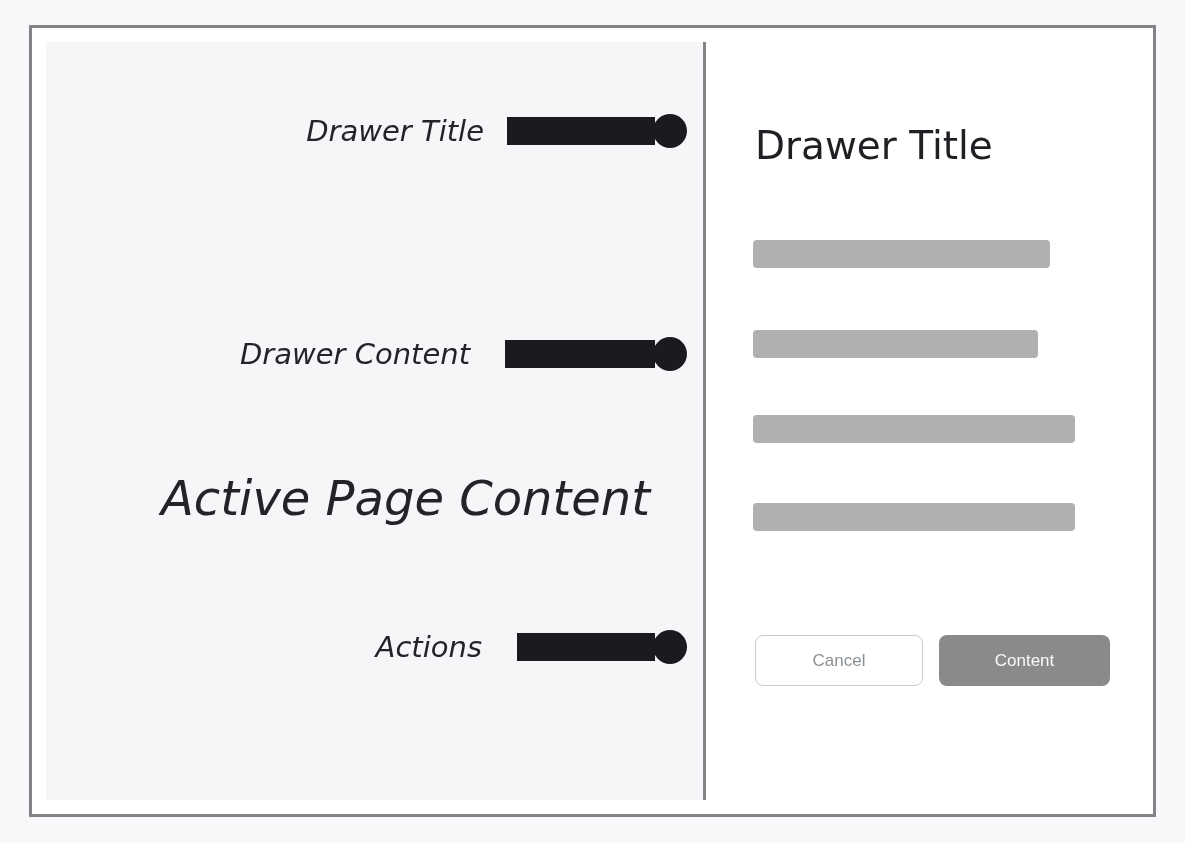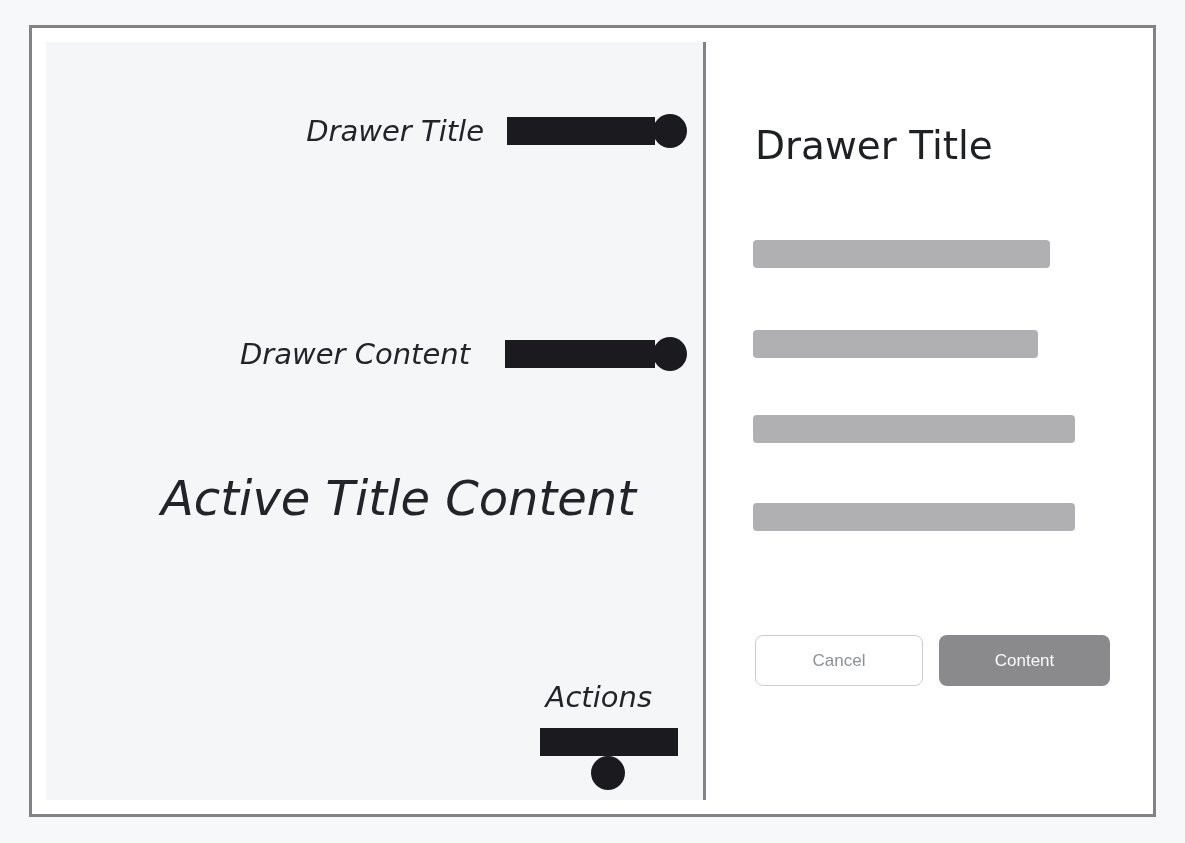--- a/index.html
+++ b/index.html
@@ -35,21 +35,21 @@
 
   .callout {
     position: absolute;
     right: 2px;
     height: 34px;
     display: flex;
     align-items: center;
   }
   .callout-1 { top: 72px; }
   .callout-2 { top: 295px; }
-  .callout-3 { top: 610px; flex-direction: column; }
+  .callout-3 { top: 588px; }
 
   .callout-label {
     font-style: italic;
     font-size: 29px;
     color: var(--annotation_text, #232329);
     white-space: nowrap;
     margin-right: 9px;
     line-height: 34px;
   }
   .callout-2 .callout-label, .callout-3 .callout-label { margin-right: 21px; }
@@ -160,21 +160,21 @@
       <span class="callout-line"></span>
       <span class="callout-dot"></span>
     </div>
 
     <div class="callout callout-3">
       <span class="callout-label">Actions</span>
       <span class="callout-line"></span>
       <span class="callout-dot"></span>
     </div>
 
-    <div class="page-content-label">Active Title Content</div>
+    <div class="page-content-label">Active Page Content</div>
   </div>
 
   <div class="drawer">
     <h1 class="drawer-title">Drawer Title</h1>
 
     <div class="skeleton-bars">
         <div class="skeleton-bar" style="width: 297px;"></div>
         <div class="skeleton-bar" style="width: 285px;"></div>
         <div class="skeleton-bar" style="width: 322px;"></div>
         <div class="skeleton-bar" style="width: 322px;"></div>

